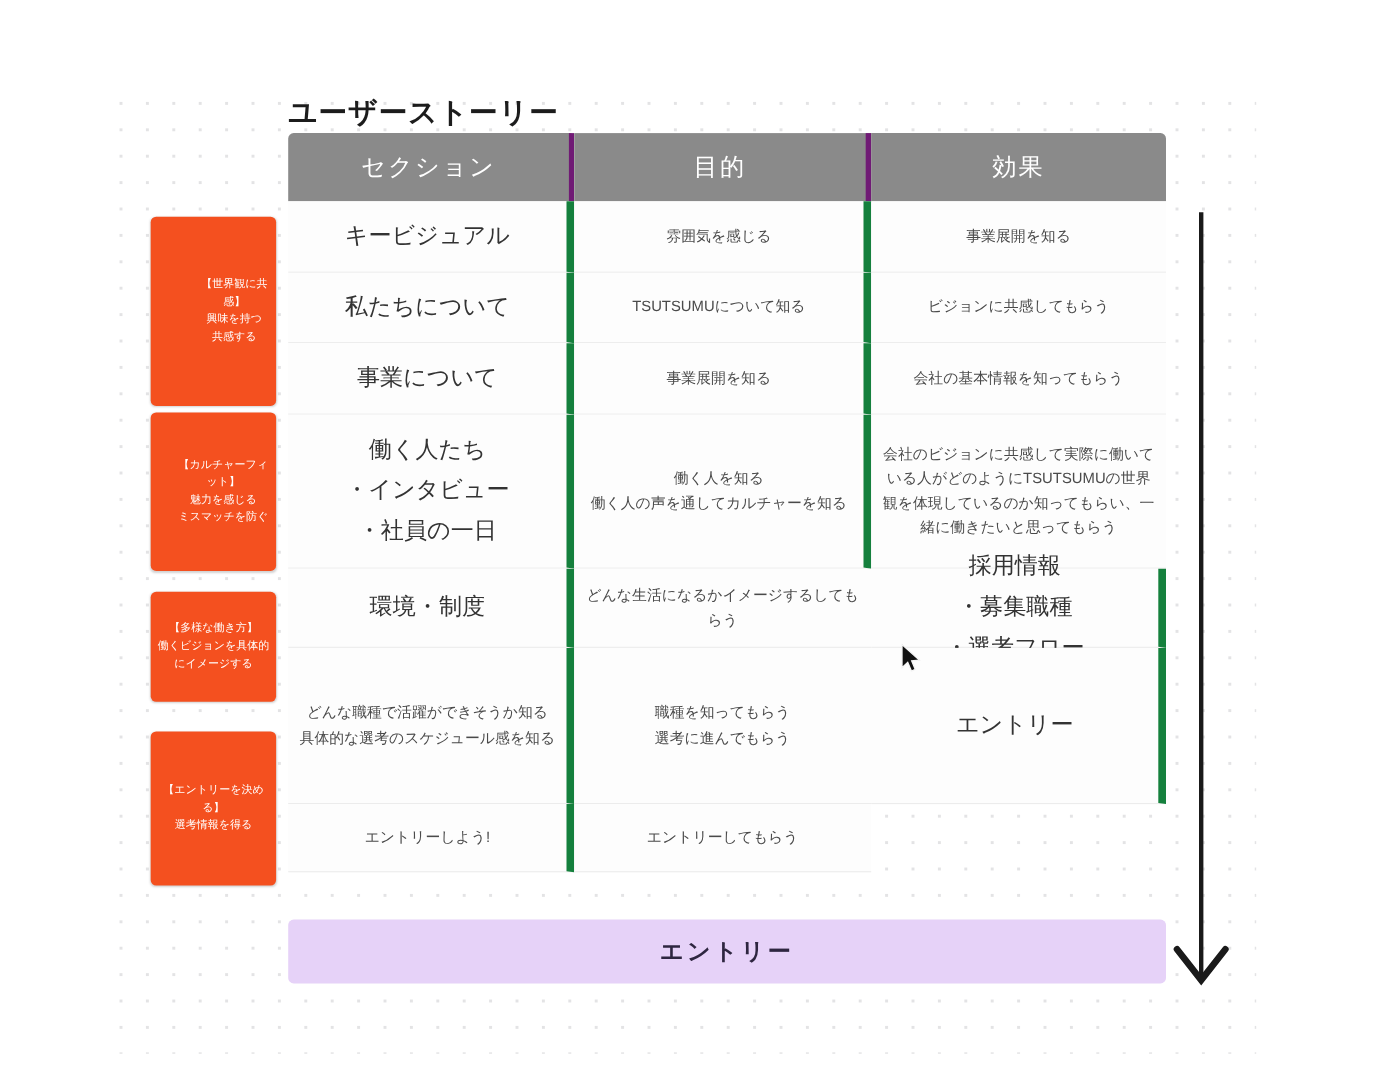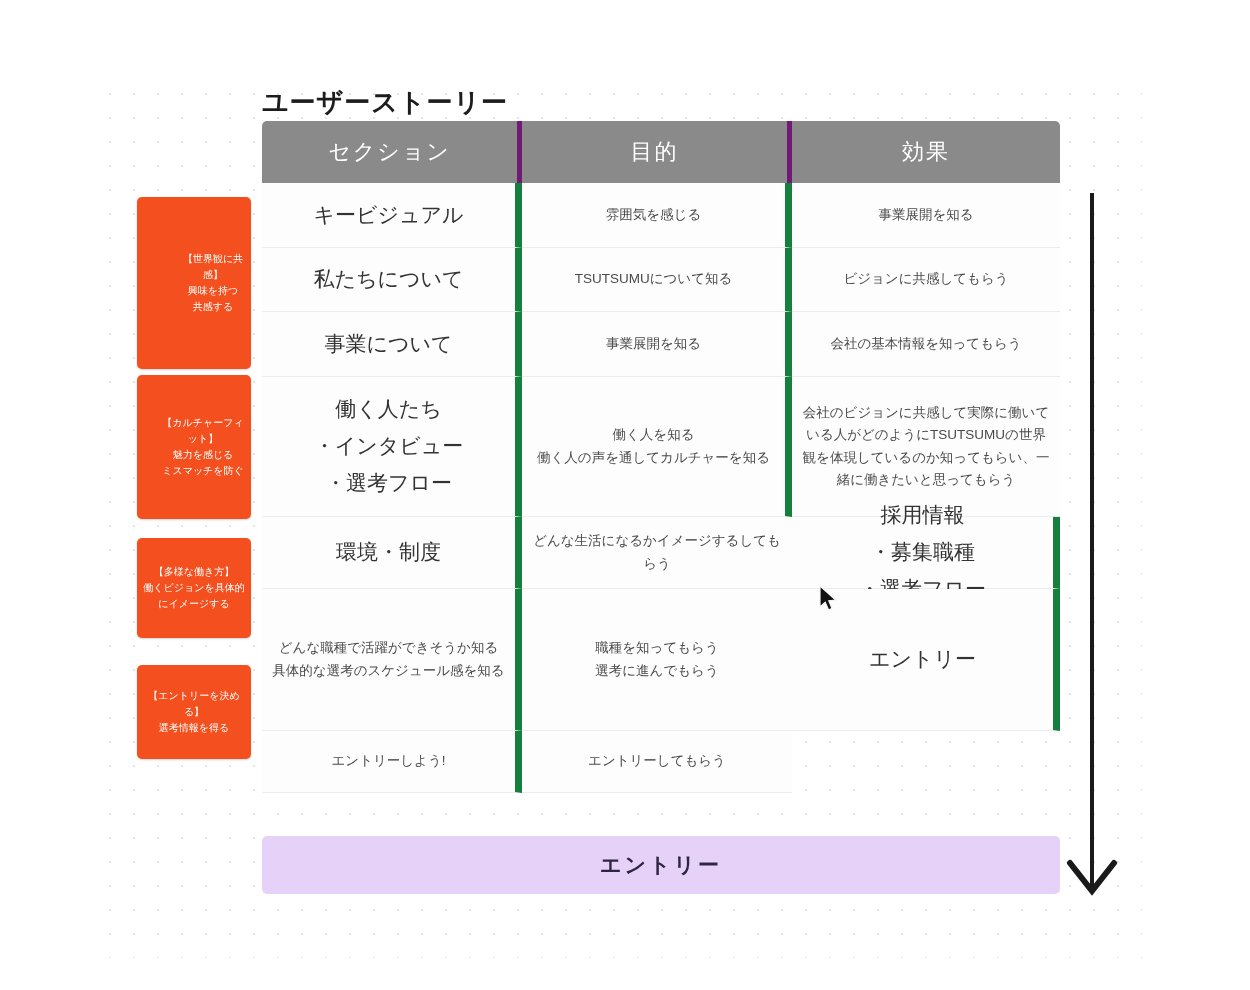--- a/index.html
+++ b/index.html
@@ -51,21 +51,21 @@
     position:absolute;left:137px;width:114px;
     background:#f4501f;border-radius:5px;
     display:flex;align-items:center;justify-content:center;
     color:#ffffff;font-size:10px;line-height:1.6;
     text-align:center;white-space:pre-line;padding:6px;box-sizing:border-box;
     box-shadow:0 1px 2px rgba(0,0,0,0.18);
   }
   .sticky.s1{top:197px;height:172px;padding-left:44px;}
   .sticky.s2{top:375px;height:144px;padding-left:24px;}
   .sticky.s3{top:538px;height:100px;}
-  .sticky.s4{top:665px;height:94px;}
+  .sticky.s4{top:665px;height:140px;}
   
   .entry-bar{
     position:absolute;left:262px;top:836px;width:798px;height:58px;
     background:#e6d2f8;border-radius:5px;
     display:flex;align-items:center;justify-content:center;
     font-size:21px;font-weight:bold;color:#2e2640;letter-spacing:3px;
   }
   .flow-arrow{position:absolute;left:1060px;top:185px;width:64px;height:720px;}
   .mouse-cursor{position:absolute;left:816px;top:585px;width:24px;height:28px;}
 </style>
@@ -89,21 +89,21 @@
   <div class="bcell col-section">私たちについて</div>
   <div class="bcell col-small">TSUTSUMUについて知る</div>
   <div class="bcell col-small last">ビジョンに共感してもらう</div>
 
   <div class="bcell col-section">事業について</div>
   <div class="bcell col-small">事業展開を知る</div>
   <div class="bcell col-small last">会社の基本情報を知ってもらう</div>
 
   <div class="bcell col-section">働く人たち
 ・インタビュー
-・選考フロー</div>
+・社員の一日</div>
   <div class="bcell col-small">働く人を知る
 働く人の声を通してカルチャーを知る</div>
   <div class="bcell col-small last">会社のビジョンに共感して実際に働いている人がどのようにTSUTSUMUの世界観を体現しているのか知ってもらい、一緒に働きたいと思ってもらう</div>
 
   <div class="bcell col-section">環境・制度</div>
   <div class="bcell col-small last">どんな生活になるかイメージするしてもらう</div>
 
   <div class="bcell col-section">採用情報
 ・募集職種
 ・選考フロー</div>

